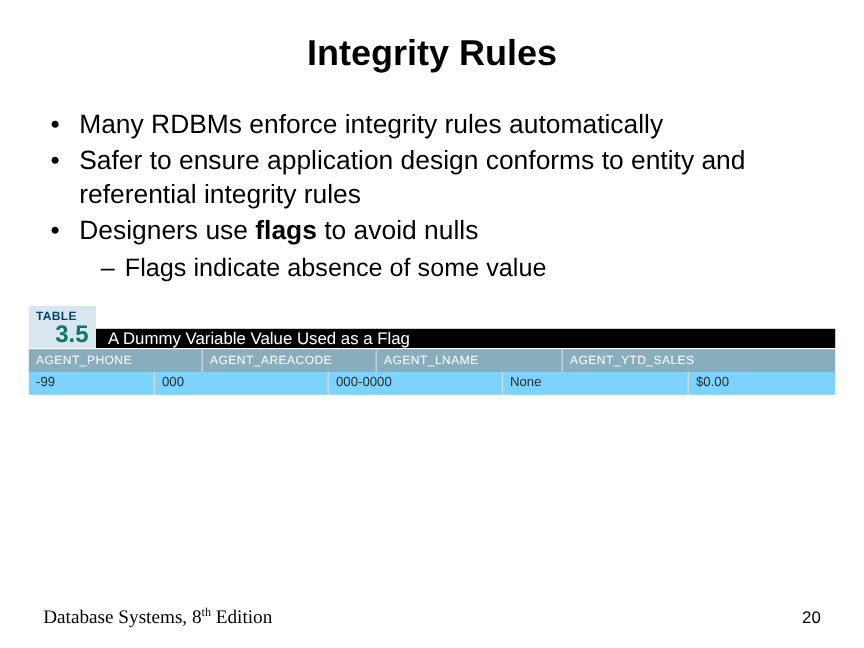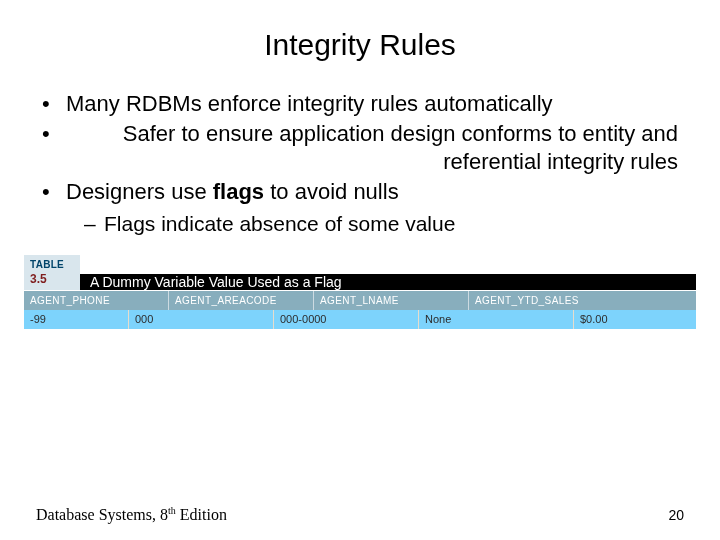--- a/index.html
+++ b/index.html
@@ -13,21 +13,21 @@
   }
   .slide {
     width: 100%;
     height: 100%;
     padding: 28px 24px 0 24px;
     position: relative;
   }
   .title {
     text-align: center;
     font-size: 30px;
-    font-weight: 400;
+    font-weight: 700;
     color: #000;
     margin-bottom: 28px;
   }
   .bullets {
     padding-left: 18px;
     padding-right: 18px;
   }
   .b1 {
     display: flex;
     margin-bottom: 2px;
@@ -35,21 +35,20 @@
   .b1 .dot {
     width: 24px;
     flex-shrink: 0;
     font-size: 22px;
     line-height: 28px;
   }
   .b1 .txt {
     font-size: 22px;
     line-height: 28px;
     color: #000;
-    text-align: right;
   }
   .b2 {
     display: flex;
     margin-left: 42px;
     margin-top: 4px;
   }
   .b2 .dash {
     width: 20px;
     flex-shrink: 0;
     font-size: 21px;
@@ -78,24 +77,25 @@
     padding: 4px 6px 2px 6px;
     font-family: Arial, sans-serif;
   }
   .tbl-label-top {
     color: #00446a;
     font-size: 10px;
     font-weight: 700;
     letter-spacing: 0.3px;
   }
   .tbl-label-num {
-    color: #7f1d1d;
-    font-size: 12px;
+    color: #0f766e;
+    font-size: 20px;
     font-weight: 700;
     line-height: 18px;
+    margin-left: 16px;
   }
   .tbl-title-box {
     background: #000000;
     flex: 1;
     display: flex;
     align-items: center;
     padding-left: 10px;
     color: #fff;
     font-size: 14px;
     font-weight: 400;

